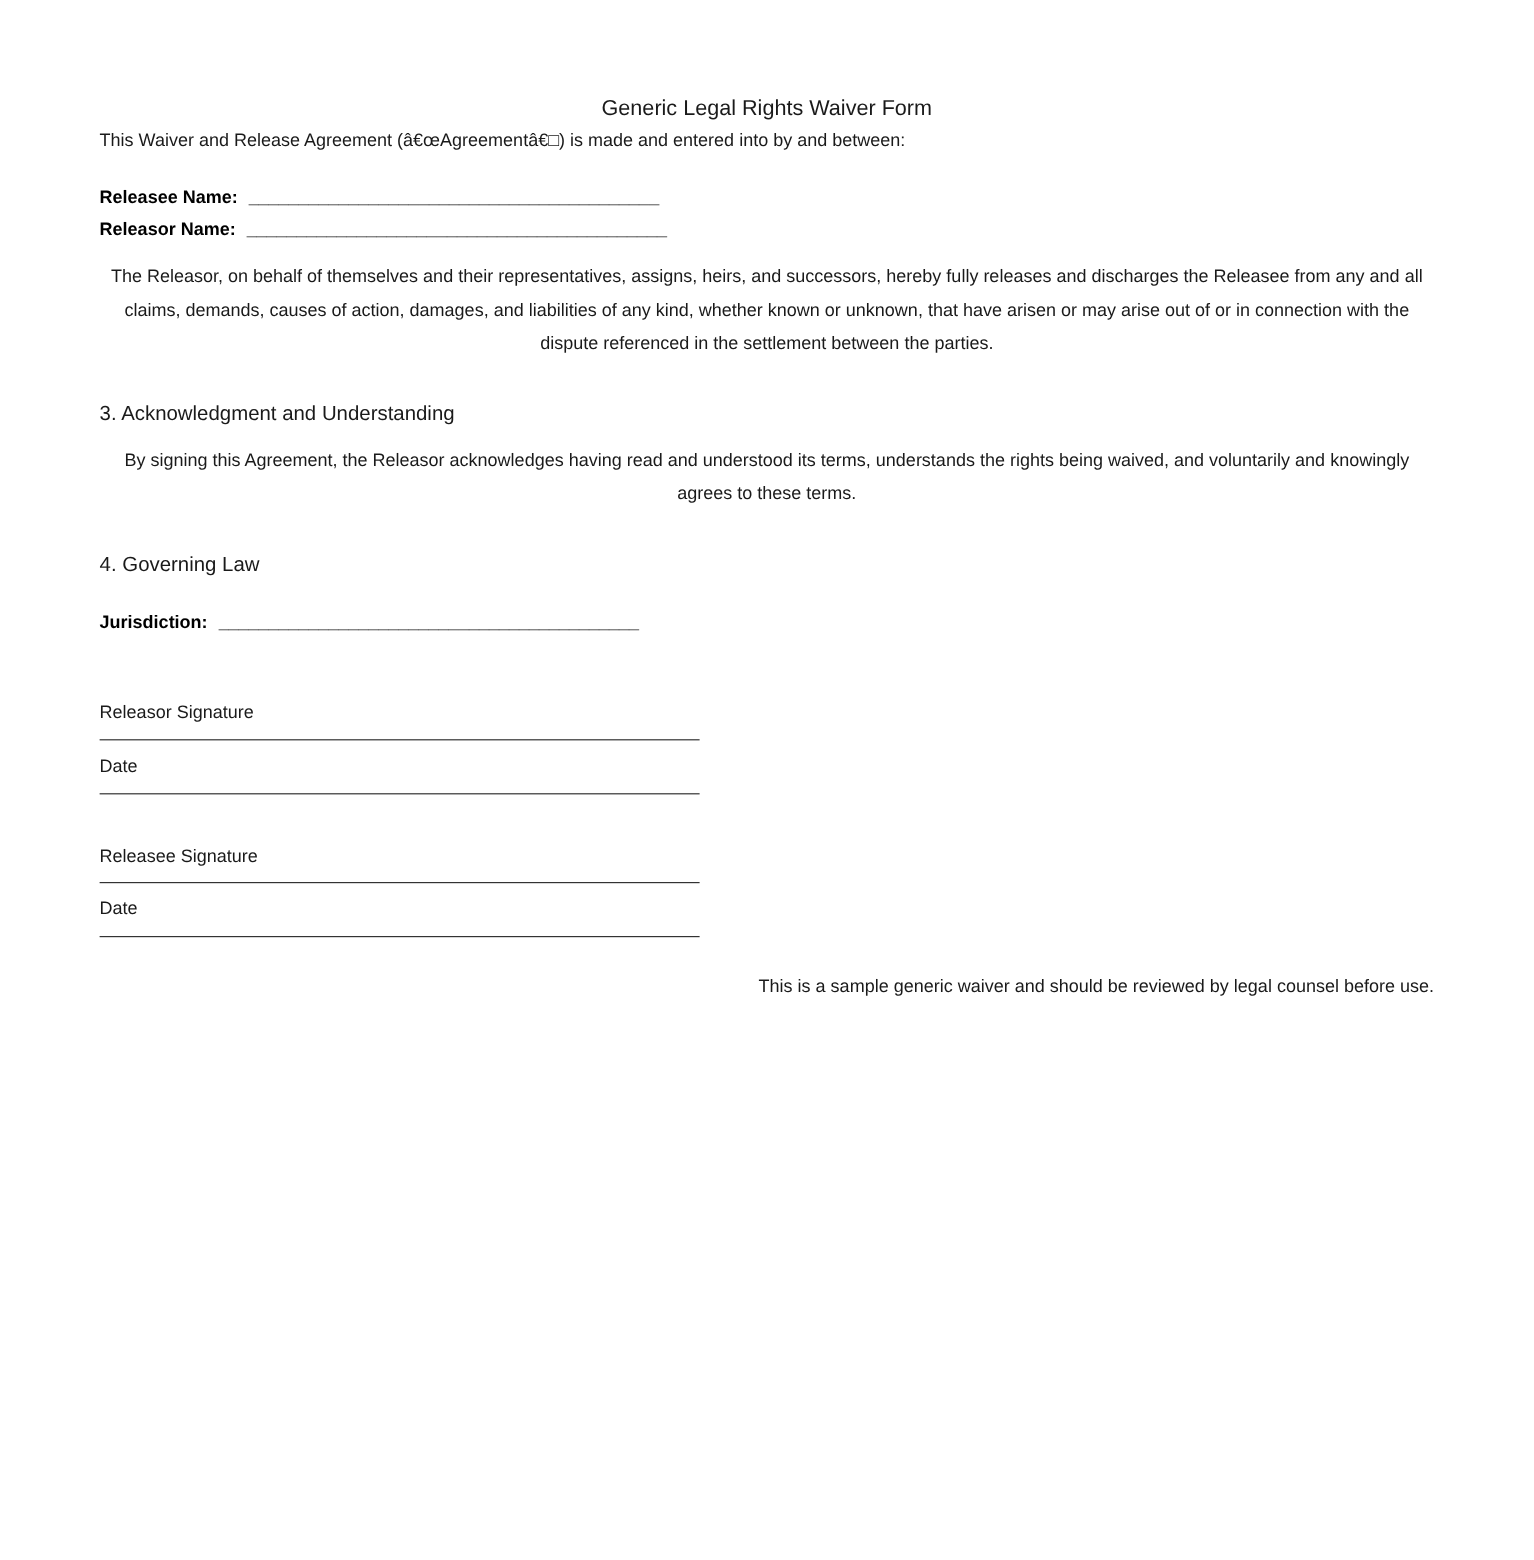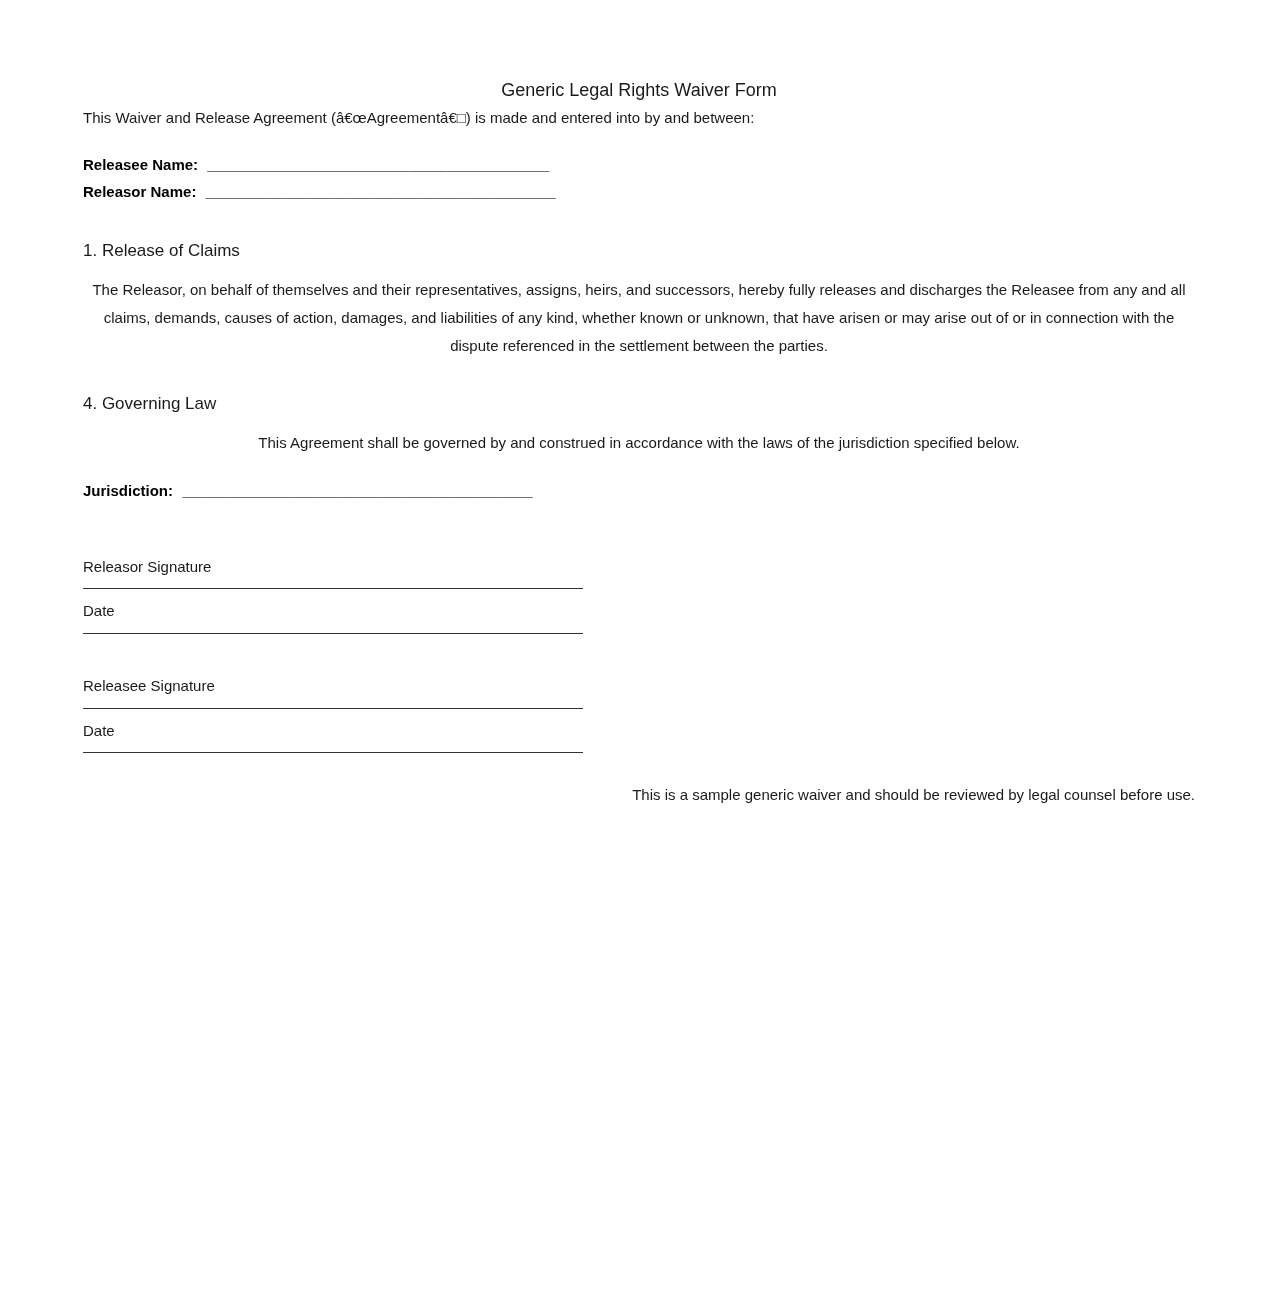--- a/index.html
+++ b/index.html
@@ -76,29 +76,31 @@
       <span class="bold">Releasee Name:</span>
       <span class="blank">_________________________________________</span>
     </div>
     <div class="field-row">
       <span class="bold">Releasor Name:</span>
       <span class="blank">__________________________________________</span>
     </div>
   </div>
 
   <div class="section">
-    <h2 class="section-heading">1. Release of Claims</h2>
     <p>The Releasor, on behalf of themselves and their representatives, assigns, heirs, and successors, hereby fully releases and discharges the Releasee from any and all claims, demands, causes of action, damages, and liabilities of any kind, whether known or unknown, that have arisen or may arise out of or in connection with the dispute referenced in the settlement between the parties.</p>
   </div>
 
 
+  <div class="section">
+    <h2 class="section-heading">3. Acknowledgment and Understanding</h2>
+    <p>By signing this Agreement, the Releasor acknowledges having read and understood its terms, understands the rights being waived, and voluntarily and knowingly agrees to these terms.</p>
+  </div>
 
   <div class="section">
     <h2 class="section-heading">4. Governing Law</h2>
-    <p>This Agreement shall be governed by and construed in accordance with the laws of the jurisdiction specified below.</p>
   </div>
 
   <div class="jurisdiction-row">
     <span class="bold">Jurisdiction:</span>
     <span class="blank">__________________________________________</span>
   </div>
 
   <div class="sig-area">
     <div class="sig-label first">Releasor Signature</div>
     <div class="rule"></div>

